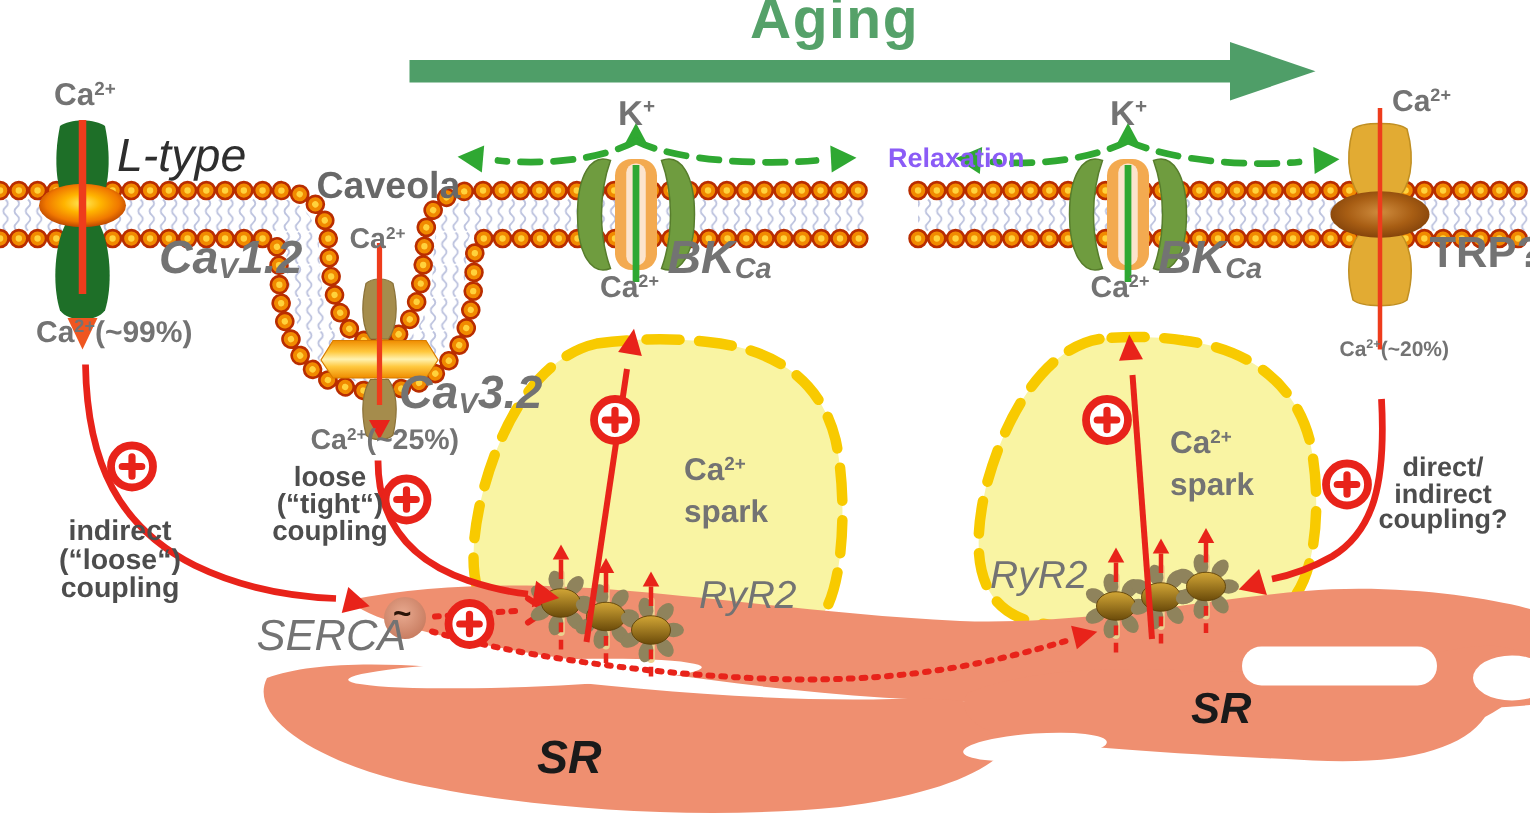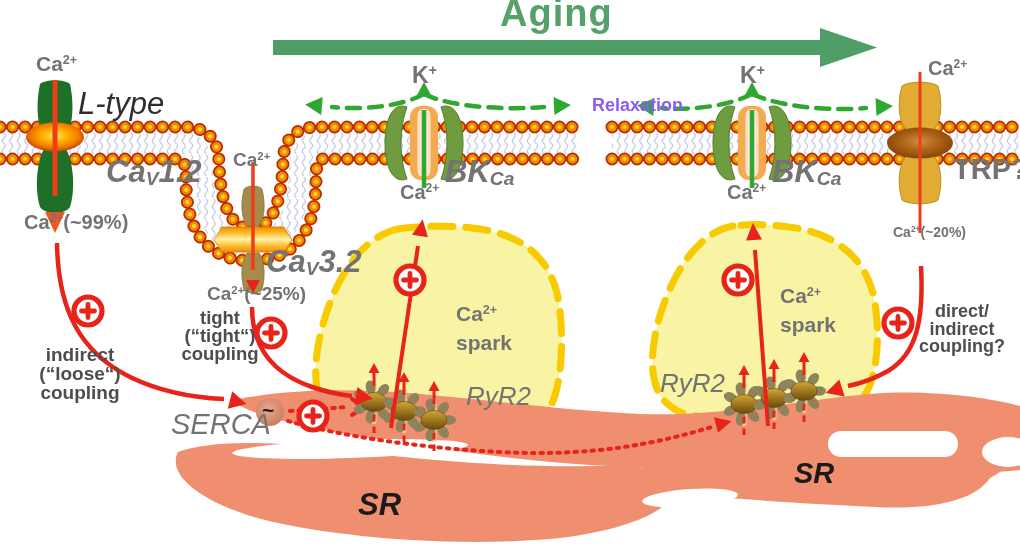--- a/index.html
+++ b/index.html
@@ -238,30 +238,31 @@
 <div class="lbl bi" style="left:74px;top:156px;font-size:31px;padding-left:32px;"><span>Ca</span><span class="subv">V</span><span>1.2</span></div>
 
 <div class="lbl b" style="left:24px;top:212px;font-size:20px;"><span>Ca</span><span class="sup">2+</span><span>(~99%)</span></div>
 
 <div class="lbl b gray center lh19" style="left:20px;top:345px;width:120px;font-size:19px;">
   <div>indirect</div>
   <div>(“loose“)</div>
   <div>coupling</div>
 </div>
 
+<div class="lbl b" style="left:211px;top:112px;font-size:25px;color:#686868;">Caveola</div>
 
 <div class="lbl b" style="left:233px;top:150px;font-size:19px;"><span>Ca</span><span class="sup">2+</span></div>
 
 
 <div class="lbl bi" style="left:266px;top:246px;font-size:31px;"><span>Ca</span><span class="subv">V</span><span>3.2</span></div>
 
 <div class="lbl b" style="left:207px;top:284px;font-size:19px;"><span>Ca</span><span class="sup">2+</span><span>(~25%)</span></div>
 
 <div class="lbl b gray center lh18" style="left:160px;top:309px;width:120px;font-size:18.5px;">
-  <div>tight</div>
+  <div>loose</div>
   <div>(“tight“)</div>
   <div>coupling</div>
 </div>
 
 <div class="lbl i" style="left:171px;top:410px;font-size:29px;">SERCA</div>
 <div class="lbl b" style="left:262px;top:399px;font-size:21px;color:#2a1408;">~</div>
 
 <div class="lbl b" style="left:412px;top:64px;font-size:23px;"><span>K</span><span class="sup">+</span></div>
 <div class="lbl b" style="left:740px;top:64px;font-size:23px;"><span>K</span><span class="sup">+</span></div>
 

